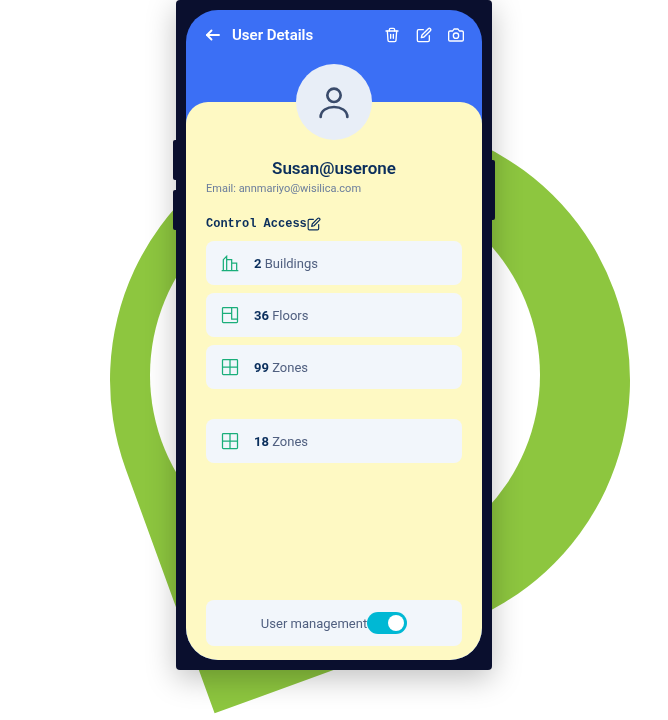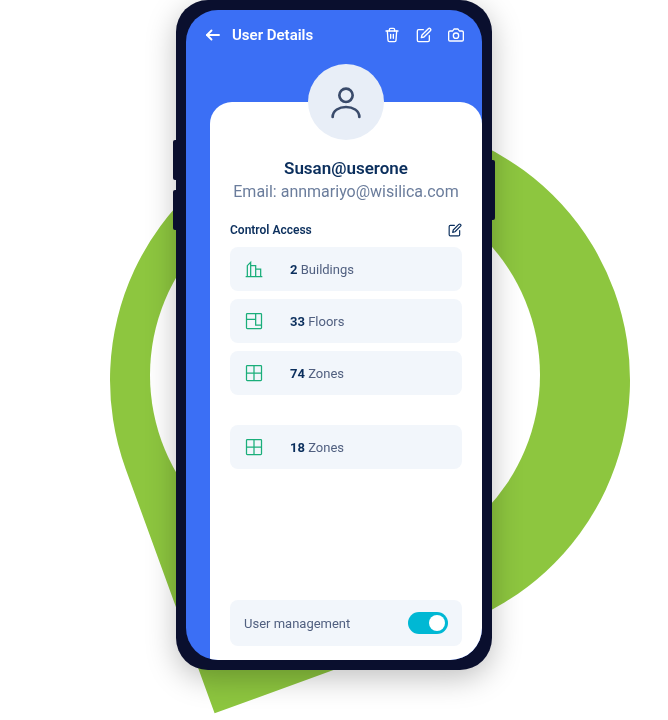--- a/index.html
+++ b/index.html
@@ -32,21 +32,21 @@
       left: 150px;
       z-index: 1;
     }
     .phone {
       position: absolute;
       top: 0;
       left: 176px;
       width: 316px;
       height: 670px;
       background: #0a0f2e;
-      border-radius: 32px;
+      border-radius: 4px;
       padding: 10px;
       z-index: 2;
       box-shadow: 0 8px 30px rgba(0,0,0,0.25);
     }
     .phone-notch-left {
       position: absolute;
       left: -3px;
       top: 140px;
       width: 3px;
       height: 40px;
@@ -98,28 +98,27 @@
       flex: 1;
     }
     .header-action {
       color: #fff;
       display: flex;
       align-items: center;
       margin-left: 6px;
     }
     .content {
       flex: 1;
-      background: #ffffff;
+      background: #fef9c3;
       border-radius: 22px 22px 0 0;
       margin-top: 44px;
       position: relative;
       padding: 56px 20px 14px;
       display: flex;
       flex-direction: column;
-      margin-left: 24px;
     }
     .avatar {
       position: absolute;
       top: -38px;
       left: 50%;
       transform: translateX(-50%);
       width: 76px;
       height: 76px;
       background: #E8EEF7;
       border-radius: 50%;
@@ -127,49 +126,49 @@
       align-items: center;
       justify-content: center;
     }
     .username {
       text-align: center;
       color: #0a2e5c;
       font-size: 17px;
       font-weight: 600;
     }
     .email {
-      text-align: center;
+      text-align: left;
       color: #6b7d9c;
-      font-size: 16px;
+      font-size: 11px;
       margin-top: 4px;
     }
     .section {
       margin-top: 22px;
     }
     .section-header {
       display: flex;
-      justify-content: space-between;
       align-items: center;
       margin-bottom: 10px;
+      font-family: Liberation Mono, monospace;
     }
     .section-title {
       color: #0a2e5c;
       font-size: 12px;
       font-weight: 600;
     }
     .section-edit {
       color: #0a2e5c;
     }
     .item-card {
       background: #F2F6FB;
       border-radius: 8px;
       padding: 12px 14px;
       display: flex;
       align-items: center;
-      gap: 26px;
+      gap: 14px;
       margin-bottom: 8px;
     }
     .item-icon {
       width: 20px;
       height: 20px;
       display: flex;
       align-items: center;
       justify-content: center;
       color: #1AAE7A;
     }
@@ -180,21 +179,21 @@
     .item-count {
       color: #0a2e5c;
       font-weight: 700;
     }
     .toggle-row {
       background: #F2F6FB;
       border-radius: 8px;
       padding: 12px 14px;
       display: flex;
       align-items: center;
-      justify-content: space-between;
+      justify-content: center;
       margin-top: auto;
     }
     .toggle-label {
       color: #516080;
       font-size: 13px;
     }
     .toggle {
       width: 40px;
       height: 22px;
       background: #00B8D4;
@@ -289,31 +288,31 @@
           <span class="item-text"><span class="item-count">2</span> <span>Buildings</span></span>
         </div>
 
         <div class="item-card">
           <span class="item-icon">
             <svg width="20" height="20" viewBox="0 0 24 24" fill="none" stroke="currentColor" stroke-width="1.5">
                 <rect x="3" y="3" width="18" height="18" rx="1"></rect>
                 <path d="M3 10 L14 10 L14 3 M14 10 L14 17 L21 17"></path>
               </svg>
           </span>
-          <span class="item-text"><span class="item-count">33</span> <span>Floors</span></span>
+          <span class="item-text"><span class="item-count">36</span> <span>Floors</span></span>
         </div>
 
         <div class="item-card">
           <span class="item-icon">
             <svg width="20" height="20" viewBox="0 0 24 24" fill="none" stroke="currentColor" stroke-width="1.5">
                 <rect x="3" y="3" width="18" height="18" rx="1"></rect>
                 <path d="M12 3 L12 21 M3 12 L21 12"></path>
               </svg>
           </span>
-          <span class="item-text"><span class="item-count">74</span> <span>Zones</span></span>
+          <span class="item-text"><span class="item-count">99</span> <span>Zones</span></span>
         </div>
       </div>
 
       <div class="section">
 
 
         <div class="item-card">
           <span class="item-icon">
             <svg width="20" height="20" viewBox="0 0 24 24" fill="none" stroke="currentColor" stroke-width="1.5">
                 <rect x="3" y="3" width="18" height="18" rx="1"></rect>

